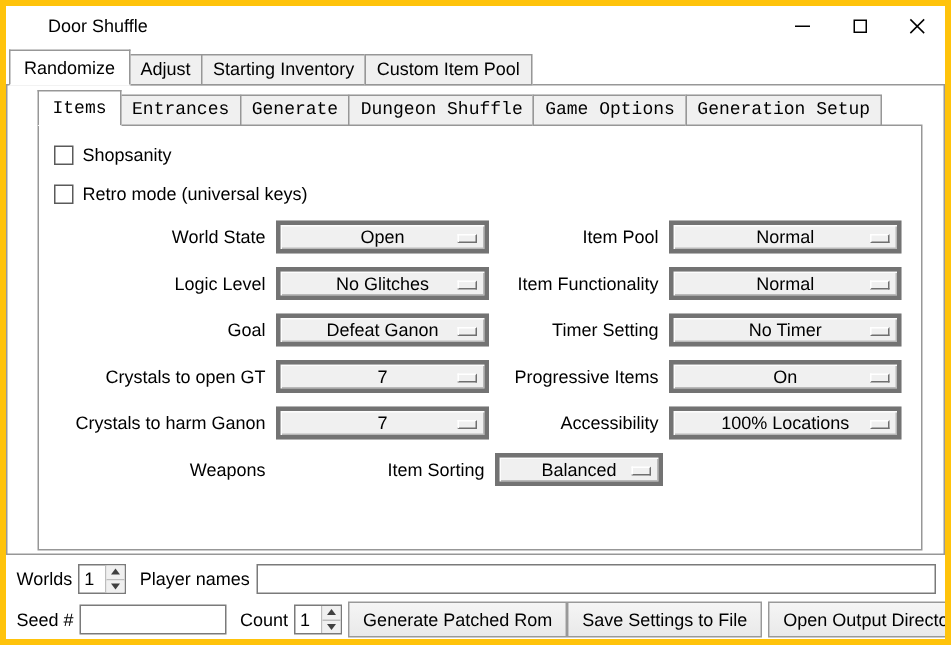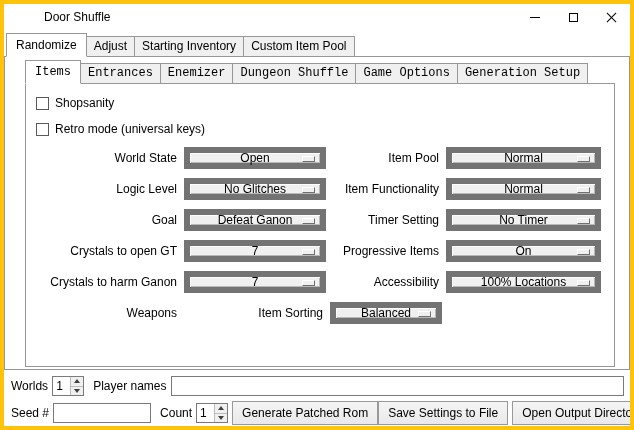--- a/index.html
+++ b/index.html
@@ -5,21 +5,21 @@
   * { box-sizing: border-box; }
   html,body { margin:0; padding:0; background:#ffffff; }
   body { font-family:"Liberation Sans", sans-serif; font-size:12px; color:#000; }
 
   .window {
     width:634px; height:430px; position:relative; overflow:hidden;
     border:4px solid #ffc30b; background:#fff;
   }
 
   
-  .titlebar { height:26px; display:flex; align-items:center; background:#fff;gap:12px; }
+  .titlebar { height:26px; display:flex; align-items:center; background:#fff; }
   .app-icon { width:0; height:0; margin:0 8px 0 6px;
     border-left:7px solid transparent; border-right:7px solid transparent;
     border-bottom:12px solid #d9a githubf; }
   .app-icon { border-bottom-color:#d9a50f; }
   .title { font-size:12px; }
   .win-controls { margin-left:auto; display:flex; height:100%; }
   .win-btn { width:38px; display:flex; align-items:center; justify-content:center; cursor:default; }
   .glyph-min { width:10px; height:1px; background:#000; }
   .glyph-max { width:9px; height:9px; border:1px solid #000; }
   .glyph-close { position:relative; width:11px; height:11px; }
@@ -52,21 +52,21 @@
   .cb { width:13px; height:13px; background:#fff; border:1px solid #5a5a5a; margin-right:6px; flex:0 0 auto; }
 
   
   .dd-grid {
     display:grid; grid-template-columns:146px 142px 112px 155px;
     column-gap:4px; row-gap:9px; align-items:center; margin-top:10px;
   }
   .f-label { text-align:right; padding-right:3px; white-space:nowrap; }
   .dd {
     height:22px; position:relative; background:#f0f0f0;
-    border:6px solid #737373;
+    border:3px solid #737373;
     box-shadow: inset 1px 1px 0 #fdfdfd, inset -1px -1px 0 #b9b9b9;
     display:flex; align-items:center; justify-content:center; cursor:default;
   }
   .dd-value { white-space:nowrap; }
   .dd-ind {
     position:absolute; right:5px; top:50%; margin-top:-2px;
     width:13px; height:6px; background:#f0f0f0;
     border-top:1px solid #fff; border-left:1px solid #fff;
     border-right:1px solid #6f6f6f; border-bottom:1px solid #6f6f6f;
   }
@@ -121,21 +121,21 @@
     <div class="tab">Adjust</div>
     <div class="tab">Starting Inventory</div>
     <div class="tab">Custom Item Pool</div>
   </div>
 
   <div class="outer-frame">
 
     <div class="tabbar inner-tabbar">
       <div class="tab selected">Items</div>
       <div class="tab">Entrances</div>
-      <div class="tab">Enemizer</div>
+      <div class="tab">Generate</div>
       <div class="tab">Dungeon Shuffle</div>
       <div class="tab">Game Options</div>
       <div class="tab">Generation Setup</div>
     </div>
 
     <div class="inner-frame">
 
       <div class="cb-row">
         <span class="cb"></span>
         <span>Shopsanity</span>

